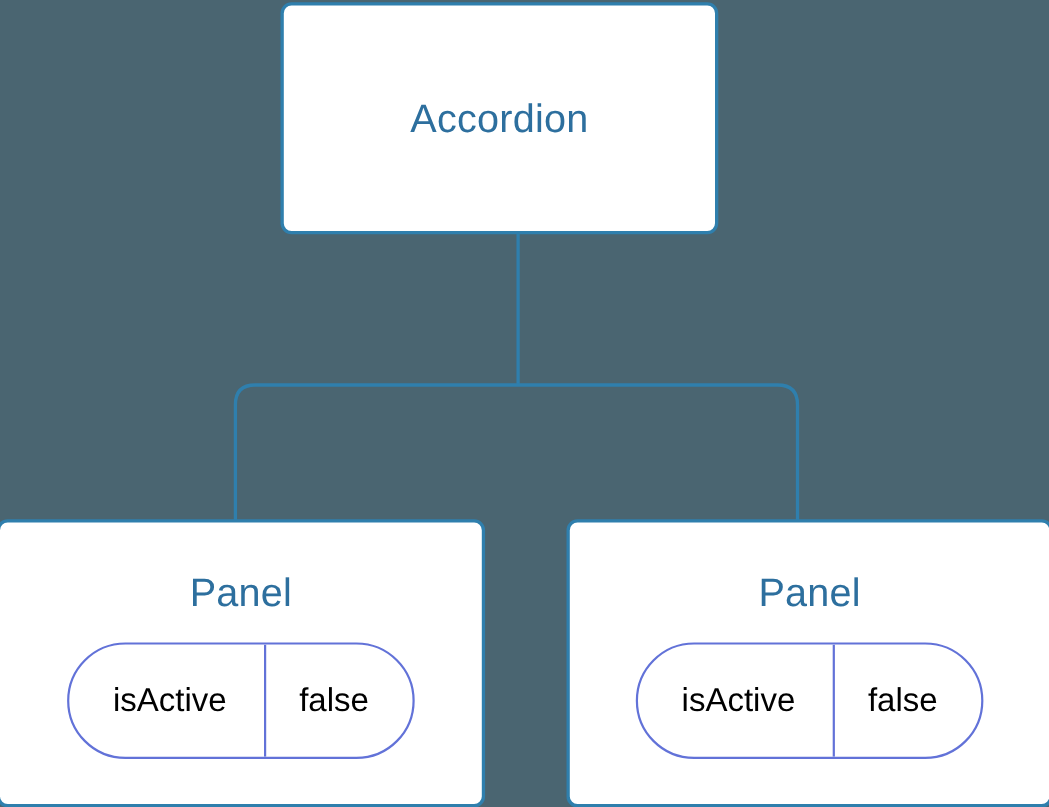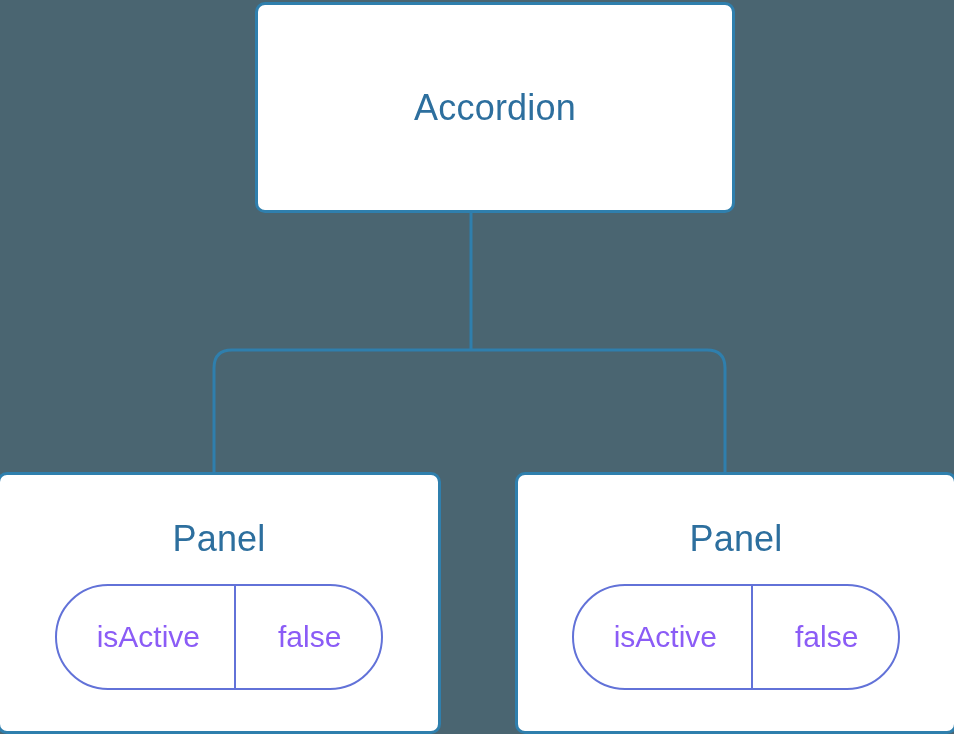--- a/index.html
+++ b/index.html
@@ -39,21 +39,21 @@
     border-radius: 10px;
     z-index: 2;
     display: flex;
     flex-direction: column;
     align-items: center;
   }
 
   .node-root {
     left: 255px;
     top: 2px;
-    width: 480px;
+    width: 398px;
     height: 211px;
     justify-content: center;
   }
 
   .node-child {
     top: 472px;
     height: 262px;
     border-bottom-left-radius: 10px;
     border-bottom-right-radius: 10px;
     justify-content: flex-start;
@@ -94,33 +94,33 @@
     border-radius: 60px;
     background: transparent;
     overflow: hidden;
   }
 
   .pill-key,
   .pill-val {
     display: flex;
     align-items: center;
     justify-content: center;
-    color: #8b5cf6;
+    color: #000000;
     font-size: 30px;
     line-height: 1;
     white-space: nowrap;
   }
 
   .pill-key {
     padding: 0 34px 0 40px;
     border-right: 2px solid #6272d8;
   }
 
   .pill-val {
-    padding: 0 40px 0 42px;
+    padding: 0 40px 0 30px;
   }
 </style>
 </head>
 <body>
 
 <div id="canvas">
 
   <svg id="connectors" viewBox="0 0 954 734" width="954" height="734" xmlns="http://www.w3.org/2000/svg">
     <path d="M 471 212 L 471 350" fill="none" stroke="#2f7fad" stroke-width="3" stroke-linecap="butt"></path>
     <path d="M 214 474 L 214 368 Q 214 350 232 350 L 707 350 Q 725 350 725 368 L 725 474" fill="none" stroke="#2f7fad" stroke-width="3" stroke-linecap="butt"></path>

